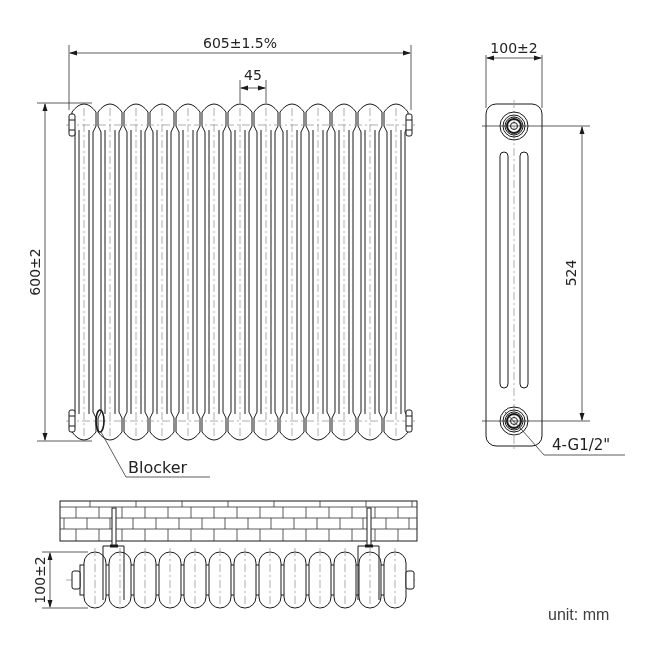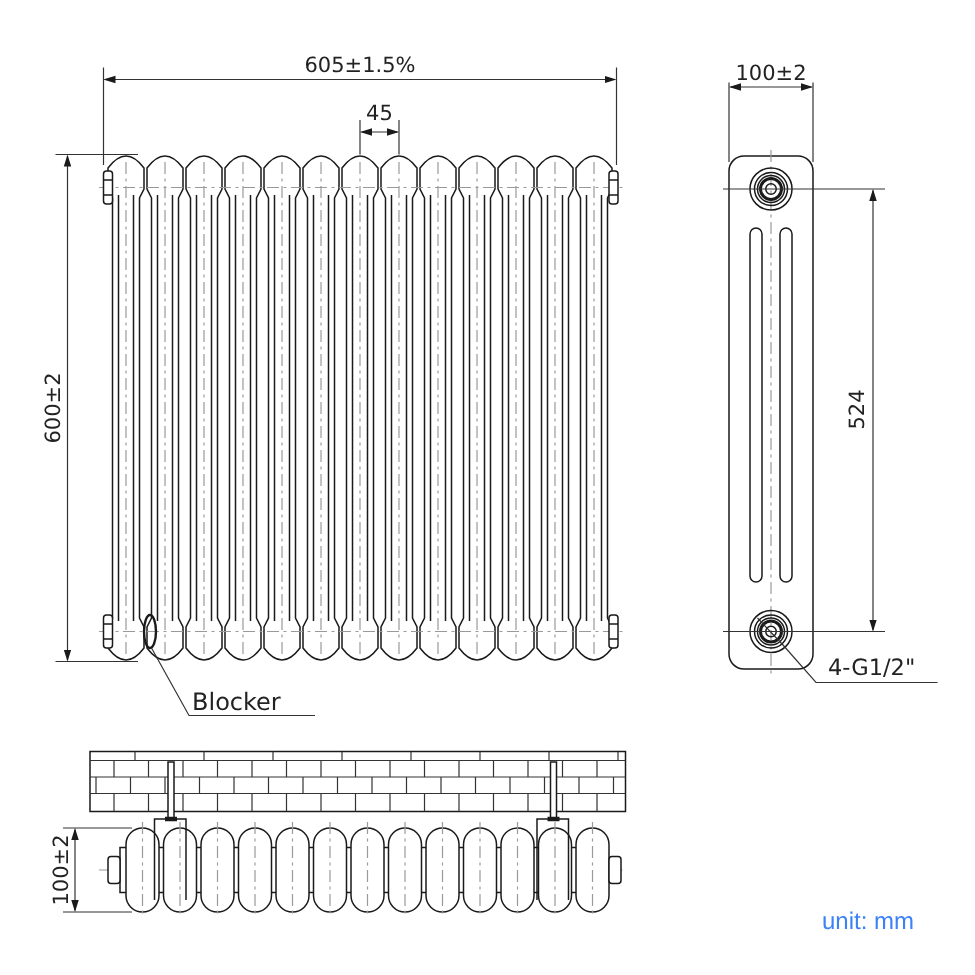--- a/index.html
+++ b/index.html
@@ -3,21 +3,21 @@
 <meta charset="utf-8">
 <style>
   html, body { margin:0; padding:0; background:#ffffff; }
   body { width:650px; height:650px; position:relative; overflow:hidden; font-family:"DejaVu Sans", sans-serif; }
   svg { position:absolute; left:0; top:0; }
   .ln { stroke:#1a1a1a; stroke-width:1; fill:none; }
   .thin { stroke:#333; stroke-width:0.8; fill:none; }
   .cl { stroke:#9a9a9a; stroke-width:0.8; fill:none; stroke-dasharray:8 3 2 3; }
   .fillw { fill:#ffffff; stroke:#1a1a1a; stroke-width:1; }
   .dimtxt { font-family:"DejaVu Sans", sans-serif; font-size:14px; fill:#222; }
-  .unit { position:absolute; left:548px; top:606px; font-family:"Liberation Sans", sans-serif; font-size:16px; color:#3b82f6; }
+  .unit { position:absolute; left:548px; top:606px; font-family:"Liberation Sans", sans-serif; font-size:16px; color:#404040; }
 </style>
 </head>
 <body>
 
 <svg width="650" height="650" viewBox="0 0 650 650">
   <defs>
     <marker id="arr" markerWidth="8" markerHeight="8" refX="7" refY="4" orient="auto-start-reverse" markerUnits="userSpaceOnUse">
       <path d="M0,1.5 L8,4 L0,6.5 Z" fill="#1a1a1a"></path>
     </marker>
   </defs>

